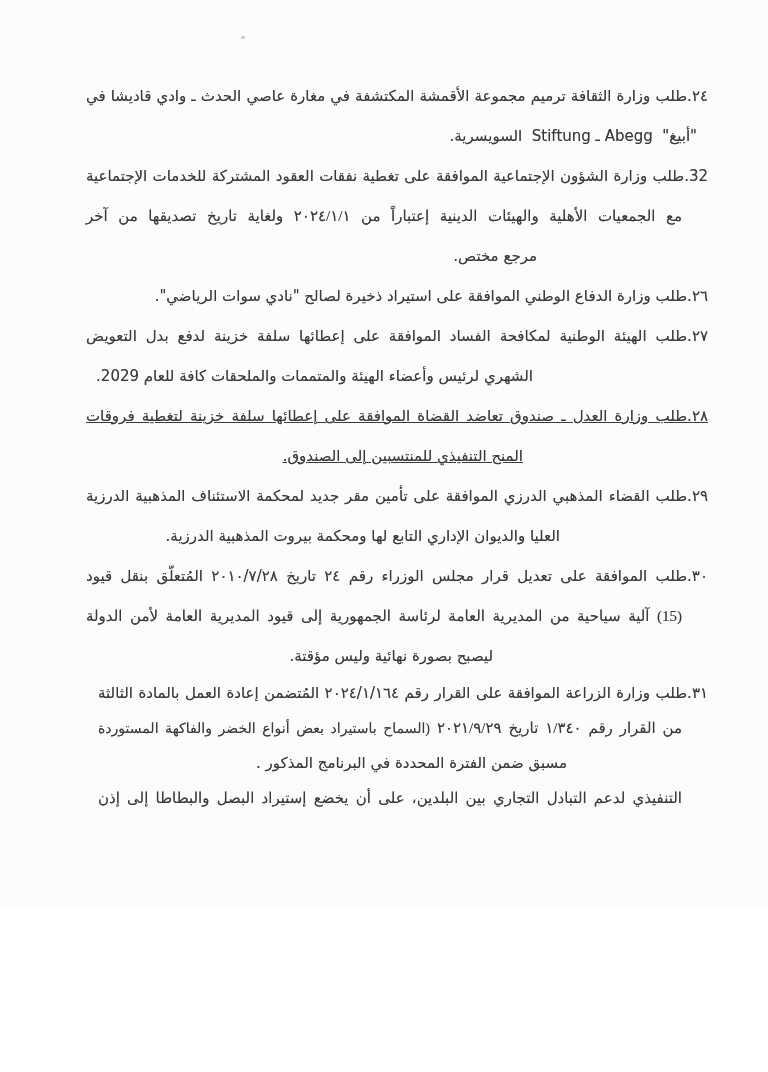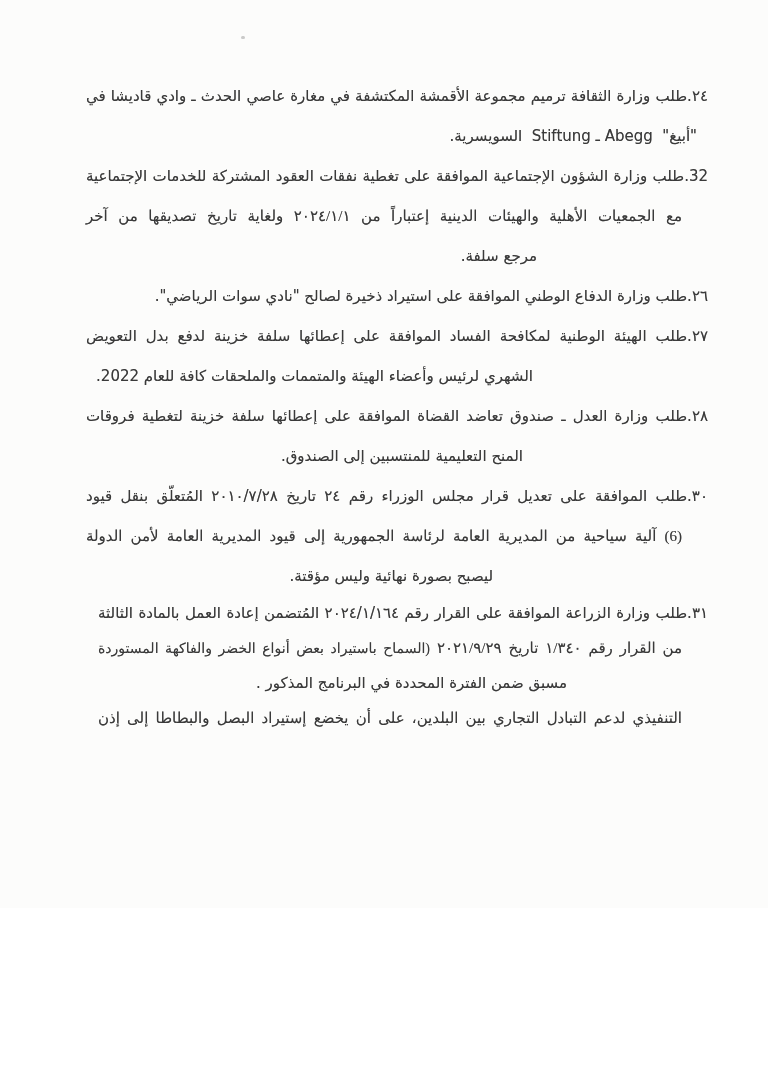--- a/index.html
+++ b/index.html
@@ -28,21 +28,21 @@
     text-align:justify;
     text-align-last:justify;
   }
   .ln.cont{padding-right:26px;font-family:Liberation Serif, serif;}
   .ln.end{text-align:right;text-align-last:auto;}
   .item-31 .ln{line-height:35px;margin-left:12px;}
   .small{font-size:14px;}
   .mb20{margin-bottom:20px;}
   .mb12{margin-bottom:12px;}
   .mb10{margin-bottom:10px;}
-  .mb14{margin-bottom:14px;}
+  .mb14{margin-bottom:14px;text-decoration:underline;}
   .mb16{margin-bottom:16px;}
   .mt6{margin-top:6px;}
   .scribble{position:absolute;left:38px;top:933px;}
   .speck{
     position:absolute;left:241px;top:36px;
     width:4px;height:3px;border-radius:2px;
     background:rgba(120,120,120,.38);
   }
   .edge-shadow{
     position:absolute;left:290px;top:1052px;
@@ -61,41 +61,45 @@
   <div class="content" dir="rtl">
 
     <p class="item mt6 mb20">
       <span class="ln">٢٤.طلب وزارة الثقافة ترميم مجموعة الأقمشة المكتشفة في مغارة عاصي الحدث ـ وادي قاديشا في</span>
       <span class="ln end" style="padding-right:11px">"أبيغ"&nbsp; Abegg ـ Stiftung&nbsp; السويسرية.</span>
     </p>
 
     <p class="item mb12">
       <span class="ln">32.طلب وزارة الشؤون الإجتماعية الموافقة على تغطية نفقات العقود المشتركة للخدمات الإجتماعية</span>
       <span class="ln cont">مع الجمعيات الأهلية والهيئات الدينية إعتباراً من ٢٠٢٤/١/١ ولغاية تاريخ تصديقها من آخر</span>
-      <span class="ln end" style="padding-right:171px">مرجع سلفة.</span>
+      <span class="ln end" style="padding-right:171px">مرجع مختص.</span>
     </p>
 
     <p class="item mb20">
       <span class="ln end">٢٦.طلب وزارة الدفاع الوطني الموافقة على استيراد ذخيرة لصالح "نادي سوات الرياضي".</span>
     </p>
 
     <p class="item mb10">
       <span class="ln">٢٧.طلب الهيئة الوطنية لمكافحة الفساد الموافقة على إعطائها سلفة خزينة لدفع بدل التعويض</span>
-      <span class="ln end" style="padding-right:175px">الشهري لرئيس وأعضاء الهيئة والمتممات والملحقات كافة للعام 2022.</span>
+      <span class="ln end" style="padding-right:175px">الشهري لرئيس وأعضاء الهيئة والمتممات والملحقات كافة للعام 2029.</span>
     </p>
 
     <p class="item mb14">
       <span class="ln">٢٨.طلب وزارة العدل ـ صندوق تعاضد القضاة الموافقة على إعطائها سلفة خزينة لتغطية فروقات</span>
-      <span class="ln end" style="padding-right:185px">المنح التعليمية للمنتسبين إلى الصندوق.</span>
+      <span class="ln end" style="padding-right:185px">المنح التنفيذي للمنتسبين إلى الصندوق.</span>
     </p>
 
+    <p class="item mb16">
+      <span class="ln">٢٩.طلب القضاء المذهبي الدرزي الموافقة على تأمين مقر جديد لمحكمة الاستئناف المذهبية الدرزية</span>
+      <span class="ln end" style="padding-right:148px">العليا والديوان الإداري التابع لها ومحكمة بيروت المذهبية الدرزية.</span>
+    </p>
 
     <p class="item mb10">
       <span class="ln">٣٠.طلب الموافقة على تعديل قرار مجلس الوزراء رقم ٢٤ تاريخ ٢٠١٠/٧/٢٨ المُتعلّق بنقل قيود</span>
-      <span class="ln cont">(6) آلية سياحية من المديرية العامة لرئاسة الجمهورية إلى قيود المديرية العامة لأمن الدولة</span>
+      <span class="ln cont">(15) آلية سياحية من المديرية العامة لرئاسة الجمهورية إلى قيود المديرية العامة لأمن الدولة</span>
       <span class="ln end" style="padding-right:215px">ليصبح بصورة نهائية وليس مؤقتة.</span>
     </p>
 
     <p class="item item-31">
       <span class="ln">٣١.طلب وزارة الزراعة الموافقة على القرار رقم ٢٠٢٤/١/١٦٤ المُتضمن إعادة العمل بالمادة الثالثة</span>
       <span class="ln cont"><span>من القرار رقم ١/٣٤٠ تاريخ ٢٠٢١/٩/٢٩</span> <span class="small">(السماح باستيراد بعض أنواع الخضر والفاكهة المستوردة</span></span>
       <span class="ln end" style="padding-right:141px">مسبق ضمن الفترة المحددة في البرنامج المذكور .</span>
       <span class="ln cont">التنفيذي لدعم التبادل التجاري بين البلدين، على أن يخضع إستيراد البصل والبطاطا إلى إذن</span>
     </p>
 

